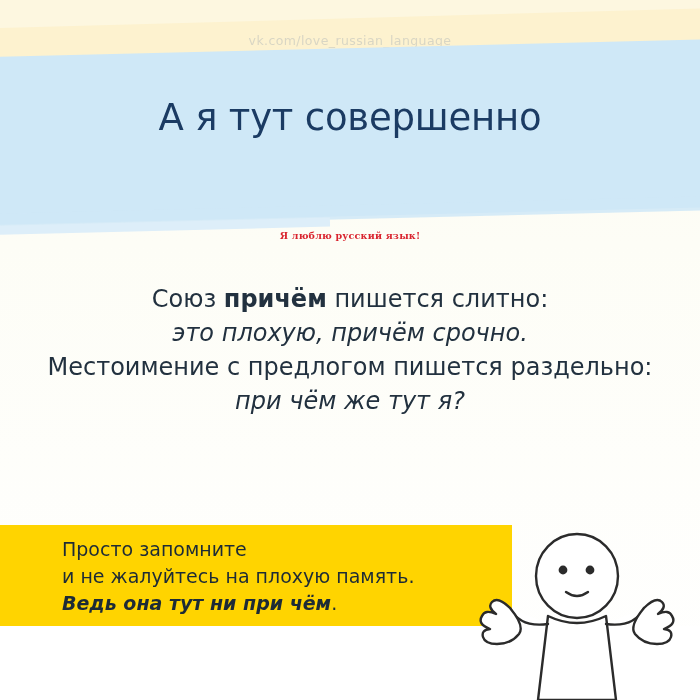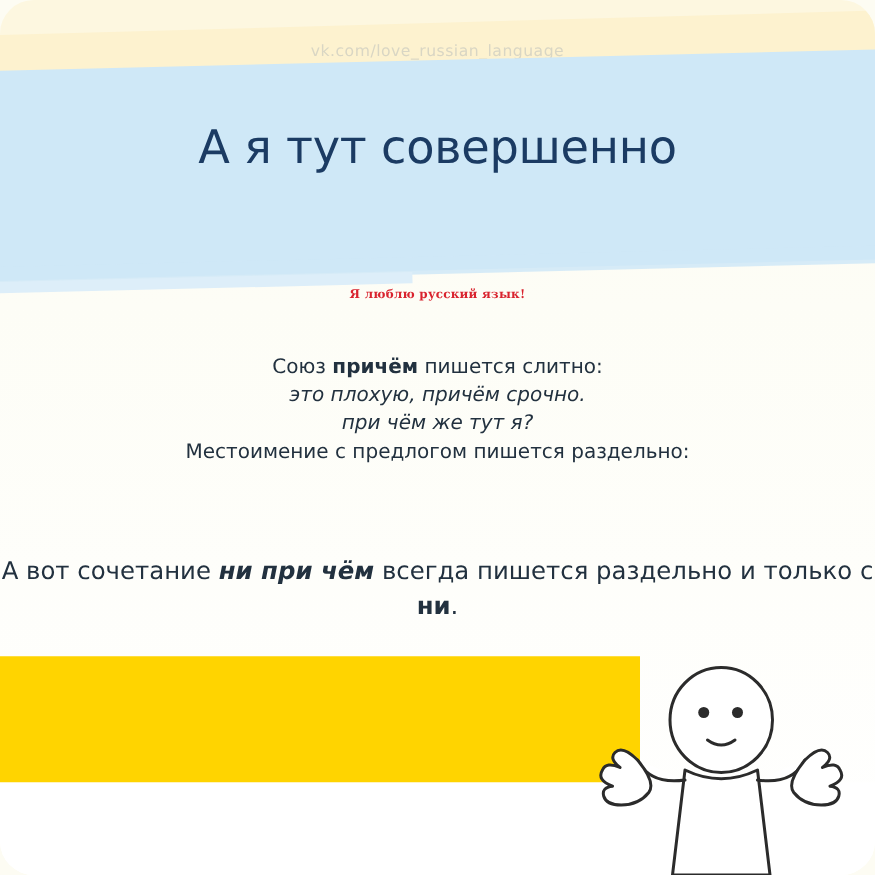--- a/index.html
+++ b/index.html
@@ -12,21 +12,20 @@
     font-family: "DejaVu Sans", sans-serif;
     background: #fdfcf3;
     overflow: hidden;
   }
   .card {
     position: relative;
     width: 700px;
     height: 700px;
     background: linear-gradient(180deg, #fdfbf0 0%, #fdfdf6 35%, #ffffff 100%);
     overflow: hidden;
-    border-radius: 27px;
   }
 
   
   .top-band {
     position: absolute;
     top: 0;
     left: 0;
     width: 700px;
     height: 66px;
     background: #fdf7e0;
@@ -111,21 +110,21 @@
   }
 
   
   .body-block {
     position: absolute;
     top: 282px;
     left: 0;
     width: 700px;
     text-align: center;
     color: #22313f;
-    font-size: 16px;
+    font-size: 24px;
     line-height: 1.42;
     font-family: "DejaVu Sans", sans-serif;
   }
   .body-block .line {
     display: block;
   }
   .body-block .it {
     font-style: italic;
   }
   .body-block b {
@@ -208,30 +207,31 @@
 
   <div class="headline">
     <span>А я тут совершенно</span><br>
   </div>
 
   <div class="brand">Я люблю русский язык!</div>
 
   <div class="body-block">
     <span class="line"><span>Союз </span><b>причём</b><span> пишется слитно:</span></span>
     <span class="line it">это плохую, причём срочно.</span>
+    <span class="line">Местоимение с предлогом пишется раздельно:</span>
     <span class="line it">при чём же тут я?</span>
-    <span class="line">Местоимение с предлогом пишется раздельно:</span>
-  </div>
-
-  <div class="body-block2">
-    <span class="line"><span>А вот сочетание </span><span class="bi">ни при чём</span><span> всегда пишется</span></span>
-    <span class="line"><span>раздельно и только с </span><b>ни</b><span>.</span></span>
-  </div>
+  </div>
+
 
   <div class="yellow-box"></div>
+  <div class="yellow-text">
+    <div>Просто запомните</div>
+    <div>и не жалуйтесь на плохую память.</div>
+    <div><span class="bi">Ведь она тут ни при чём</span><span>.</span></div>
+  </div>
 
   <div class="bottom-white"></div>
 
   <div class="figure">
     <svg viewBox="0 0 230 180" width="230" height="180" aria-hidden="true">
       <g fill="none" stroke="#2b2b2b" stroke-width="2.4" stroke-linecap="round" stroke-linejoin="round">
 
         <ellipse cx="115" cy="56" rx="41" ry="42" fill="#ffffff"></ellipse>
 
         <circle cx="101" cy="50" r="4.4" fill="#2b2b2b" stroke="none"></circle>

